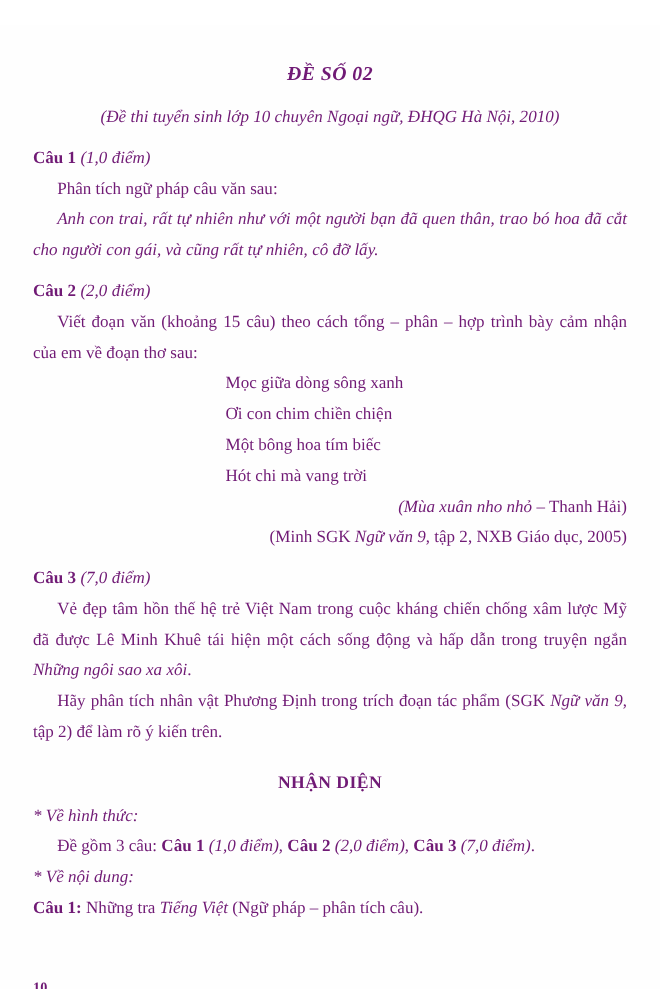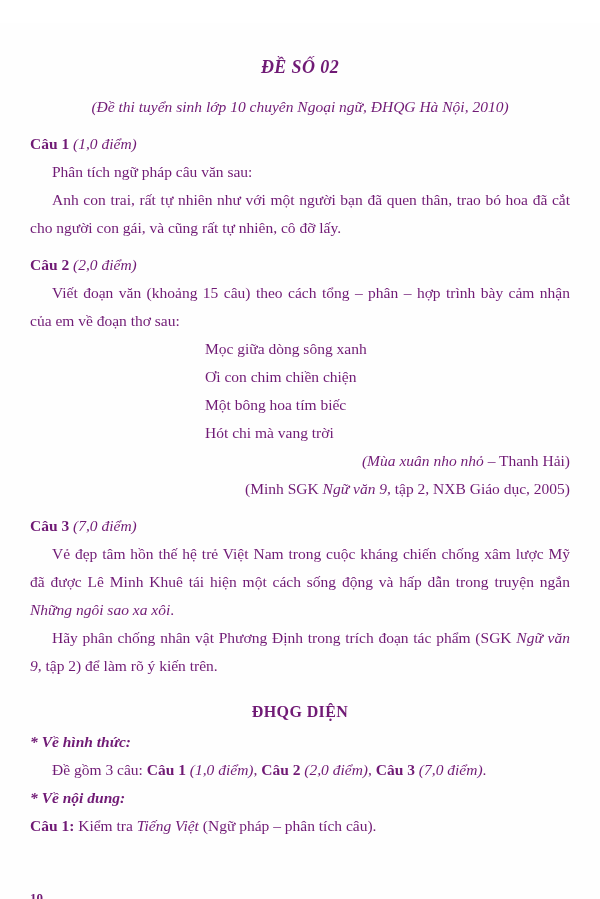--- a/index.html
+++ b/index.html
@@ -24,32 +24,32 @@
     font-size: 18px;
     margin-top: 6px;
     letter-spacing: 0.4px;
   }
   .subtitle { text-align: center; font-style: italic; margin-top: 12px; }
   .qheading { margin-top: 9px; }
   .qheading b { font-weight: bold; }
   .qheading i { font-style: italic; }
   .body { text-align: justify; }
   .indent { text-indent: 22px; }
-  .italic { }
+  .italic { font-style: italic; }
   .poem { margin-left: 175px; }
   .right { text-align: right; }
   .section-title {
     text-align: center;
     font-weight: bold;
     font-size: 16px;
     margin-top: 18px;
     margin-bottom: 2px;
     letter-spacing: 0.4px;
   }
-  .bold-italic { font-weight: bold; font-style: italic; }
+  .bold-italic { font-weight: normal; font-style: italic; }
   .page-number {
     position: absolute;
     left: 30px;
     bottom: 16px;
     font-weight: bold;
     font-size: 13px;
   }
   .scan-bar {
     position: absolute;
     left: 31px;
@@ -88,30 +88,30 @@
   </div>
 
   <p class="line right"><i>(Mùa xuân nho nhỏ</i><span> – Thanh Hải)</span></p>
 
   <p class="line right"><span>(Minh SGK </span><i>Ngữ văn 9</i><span>, tập 2, NXB Giáo dục, 2005)</span></p>
 
   <p class="line qheading"><b>Câu 3</b><i> (7,0 điểm)</i></p>
 
   <p class="line body indent"><span>Vẻ đẹp tâm hồn thế hệ trẻ Việt Nam trong cuộc kháng chiến chống xâm lược Mỹ đã được Lê Minh Khuê tái hiện một cách sống động và hấp dẫn trong truyện ngắn </span><i>Những ngôi sao xa xôi</i><span>.</span></p>
 
-  <p class="line body indent"><span>Hãy phân chống nhân vật Phương Định trong trích đoạn tác phẩm (SGK </span><i>Ngữ văn 9</i><span>, tập 2) để làm rõ ý kiến trên.</span></p>
+  <p class="line body indent"><span>Hãy phân tích nhân vật Phương Định trong trích đoạn tác phẩm (SGK </span><i>Ngữ văn 9</i><span>, tập 2) để làm rõ ý kiến trên.</span></p>
 
-  <h2 class="section-title line">ĐHQG DIỆN</h2>
+  <h2 class="section-title line">NHẬN DIỆN</h2>
 
   <p class="line bold-italic">* Về hình thức:</p>
 
   <p class="line body indent"><span>Đề gồm 3 câu: </span><b>Câu 1</b><i> (1,0 điểm)</i><span>, </span><b>Câu 2</b><i> (2,0 điểm)</i><span>, </span><b>Câu 3</b><i> (7,0 điểm)</i><span>.</span></p>
 
   <p class="line bold-italic">* Về nội dung:</p>
 
-  <p class="line body"><b>Câu 1:</b><span> Kiểm tra </span><i>Tiếng Việt</i><span> (Ngữ pháp – phân tích câu).</span></p>
+  <p class="line body"><b>Câu 1:</b><span> Những tra </span><i>Tiếng Việt</i><span> (Ngữ pháp – phân tích câu).</span></p>
 
 
   <div class="page-number">10</div>
 
   <div class="scan-bar"></div>
 
 </div>
 
 </body></html>

